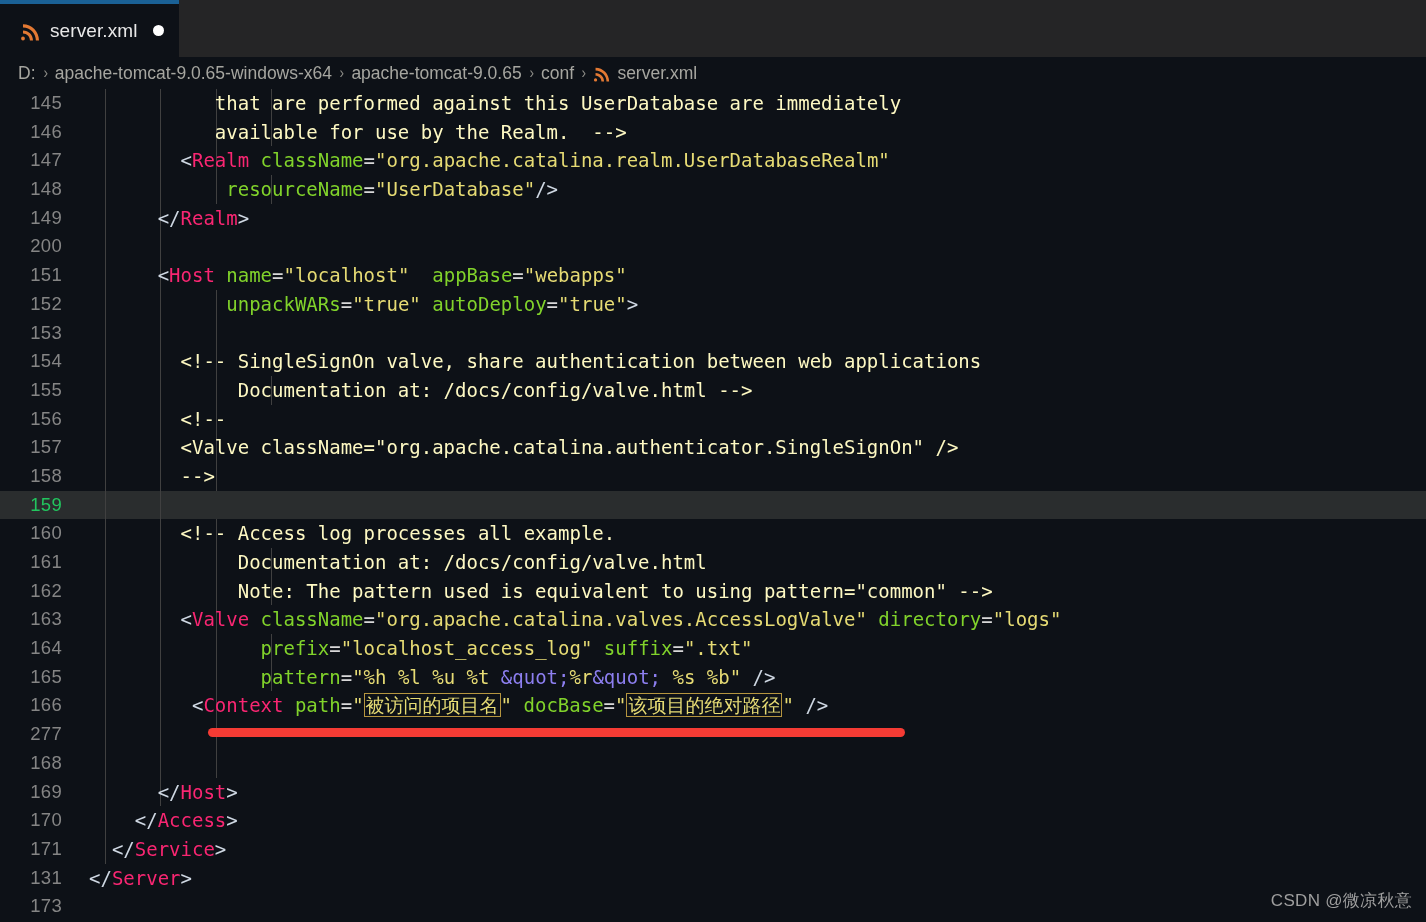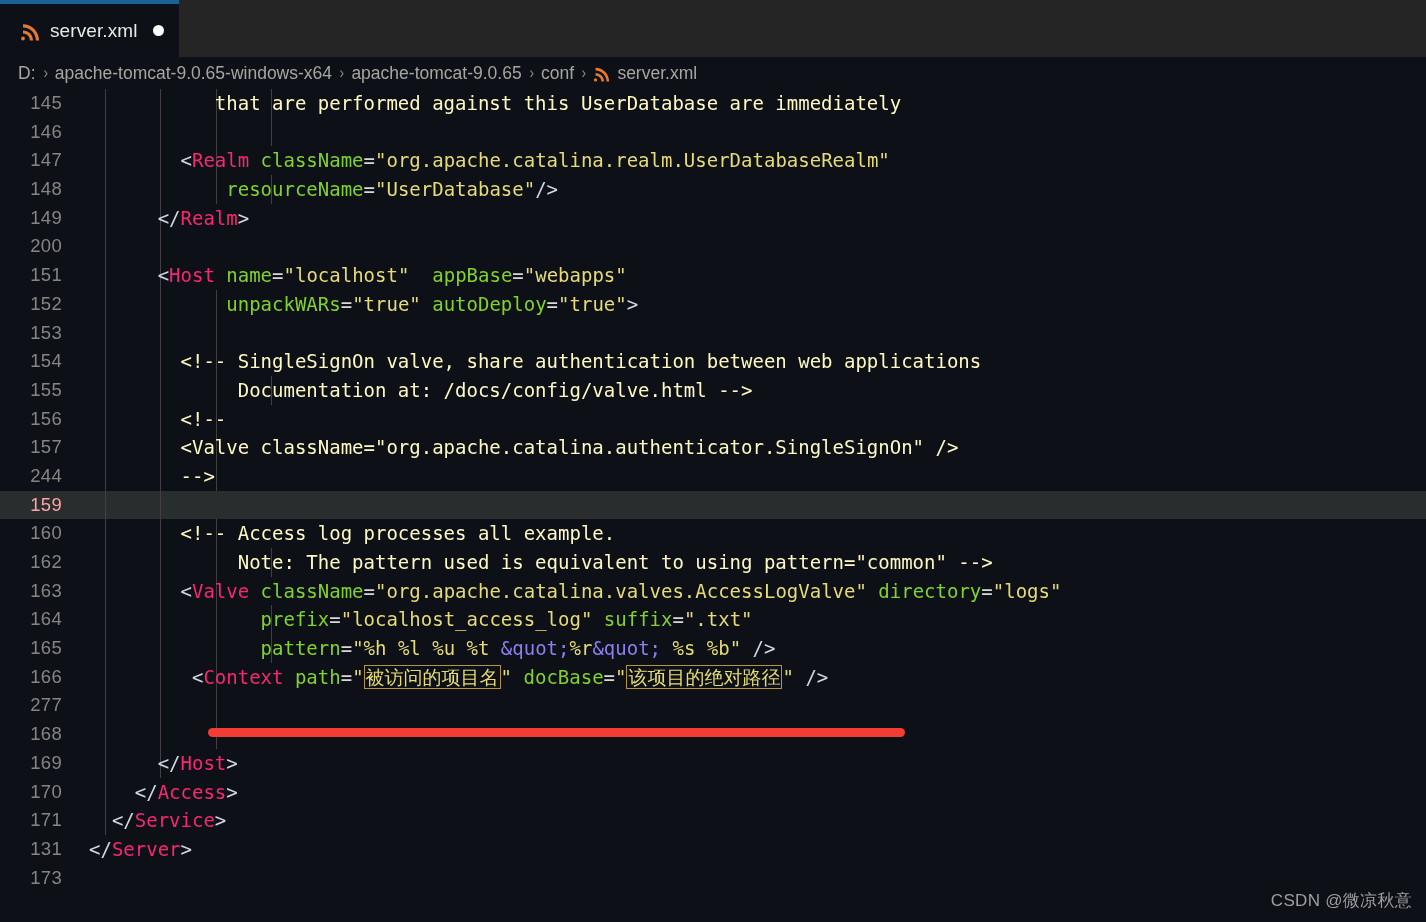--- a/index.html
+++ b/index.html
@@ -77,21 +77,21 @@
   }
   .code-line.active { background: #2a2d2e; }
   .lnum {
     position: absolute; left: 0; top: 0; width: 62px;
     text-align: right;
     color: #858585;
     font-family: "Liberation Sans", sans-serif;
     font-size: 18.5px;
     letter-spacing: .3px;
   }
-  .code-line.active .lnum { color: #fca5a5; }
+  .code-line.active .lnum { color: #22c55e; }
   .ltext {
     position: absolute; left: 89px; top: 0;
     letter-spacing: 0px;
   }
 
   
   .iguide {
     position: absolute; top: 0; width: 1px; height: 28.7px;
     background: #404040;
   }
@@ -164,35 +164,36 @@
         <path d="M3 15.6a1.9 1.9 0 1 0 0 3.8 1.9 1.9 0 0 0 0-3.8z" fill="#e37933"></path>
         <path d="M3 9.4v3.1c3.9 0 6.9 3.1 6.9 6.9H13C13 13.6 8.5 9.4 3 9.4z" fill="#e37933"></path>
         <path d="M3 3.3v3.1c7.2 0 12.9 5.9 12.9 13H19C19 10.7 11.9 3.3 3 3.3z" fill="#e37933"></path>
       </svg>
     </span>
     <span class="crumb">server.xml</span>
   </div>
 
   <div class="editor" id="editor">
       <div class="code-line"><div class="lnum">145</div><div class="iguide" style="left: 105px;"></div><div class="iguide" style="left: 160.4px;"></div><div class="iguide" style="left: 215.8px;"></div><div class="iguide" style="left: 271.2px;"></div><div class="ltext"><span class="t-comment">           that are performed against this UserDatabase are immediately</span></div></div>
-      <div class="code-line"><div class="lnum">146</div><div class="iguide" style="left: 105px;"></div><div class="iguide" style="left: 160.4px;"></div><div class="iguide" style="left: 215.8px;"></div><div class="iguide" style="left: 271.2px;"></div></div>
+      <div class="code-line"><div class="lnum">146</div><div class="iguide" style="left: 105px;"></div><div class="iguide" style="left: 160.4px;"></div><div class="iguide" style="left: 215.8px;"></div><div class="iguide" style="left: 271.2px;"></div><div class="ltext"><span class="t-comment">           available for use by the Realm.  --&gt;</span></div></div>
       <div class="code-line"><div class="lnum">147</div><div class="iguide" style="left: 105px;"></div><div class="iguide" style="left: 160.4px;"></div><div class="iguide" style="left: 215.8px;"></div><div class="ltext"><span class="t-punc">        &lt;</span><span class="t-tag">Realm</span><span class="t-plain"> </span><span class="t-attr">className</span><span class="t-eq">=</span><span class="t-str">"org.apache.catalina.realm.UserDatabaseRealm"</span></div></div>
       <div class="code-line"><div class="lnum">148</div><div class="iguide" style="left: 105px;"></div><div class="iguide" style="left: 160.4px;"></div><div class="iguide" style="left: 215.8px;"></div><div class="iguide" style="left: 271.2px;"></div><div class="ltext"><span class="t-plain">            </span><span class="t-attr">resourceName</span><span class="t-eq">=</span><span class="t-str">"UserDatabase"</span><span class="t-punc">/&gt;</span></div></div>
       <div class="code-line"><div class="lnum">149</div><div class="iguide" style="left: 105px;"></div><div class="iguide" style="left: 160.4px;"></div><div class="ltext"><span class="t-punc">      &lt;/</span><span class="t-tag">Realm</span><span class="t-punc">&gt;</span></div></div>
       <div class="code-line"><div class="lnum">200</div><div class="iguide" style="left: 105px;"></div><div class="iguide" style="left: 160.4px;"></div><div class="ltext"><span class="t-plain"></span></div></div>
       <div class="code-line"><div class="lnum">151</div><div class="iguide" style="left: 105px;"></div><div class="iguide" style="left: 160.4px;"></div><div class="ltext"><span class="t-punc">      &lt;</span><span class="t-tag">Host</span><span class="t-plain"> </span><span class="t-attr">name</span><span class="t-eq">=</span><span class="t-str">"localhost"</span><span class="t-plain">  </span><span class="t-attr">appBase</span><span class="t-eq">=</span><span class="t-str">"webapps"</span></div></div>
       <div class="code-line"><div class="lnum">152</div><div class="iguide" style="left: 105px;"></div><div class="iguide" style="left: 160.4px;"></div><div class="iguide" style="left: 215.8px;"></div><div class="ltext"><span class="t-plain">            </span><span class="t-attr">unpackWARs</span><span class="t-eq">=</span><span class="t-str">"true"</span><span class="t-plain"> </span><span class="t-attr">autoDeploy</span><span class="t-eq">=</span><span class="t-str">"true"</span><span class="t-punc">&gt;</span></div></div>
       <div class="code-line"><div class="lnum">153</div><div class="iguide" style="left: 105px;"></div><div class="iguide" style="left: 160.4px;"></div><div class="iguide" style="left: 215.8px;"></div><div class="ltext"><span class="t-plain"></span></div></div>
       <div class="code-line"><div class="lnum">154</div><div class="iguide" style="left: 105px;"></div><div class="iguide" style="left: 160.4px;"></div><div class="iguide" style="left: 215.8px;"></div><div class="ltext"><span class="t-comment">        &lt;!-- SingleSignOn valve, share authentication between web applications</span></div></div>
       <div class="code-line"><div class="lnum">155</div><div class="iguide" style="left: 105px;"></div><div class="iguide" style="left: 160.4px;"></div><div class="iguide" style="left: 215.8px;"></div><div class="iguide" style="left: 271.2px;"></div><div class="ltext"><span class="t-comment">             Documentation at: /docs/config/valve.html --&gt;</span></div></div>
       <div class="code-line"><div class="lnum">156</div><div class="iguide" style="left: 105px;"></div><div class="iguide" style="left: 160.4px;"></div><div class="iguide" style="left: 215.8px;"></div><div class="ltext"><span class="t-comment">        &lt;!--</span></div></div>
       <div class="code-line"><div class="lnum">157</div><div class="iguide" style="left: 105px;"></div><div class="iguide" style="left: 160.4px;"></div><div class="iguide" style="left: 215.8px;"></div><div class="ltext"><span class="t-comment">        &lt;Valve className="org.apache.catalina.authenticator.SingleSignOn" /&gt;</span></div></div>
-      <div class="code-line"><div class="lnum">244</div><div class="iguide" style="left: 105px;"></div><div class="iguide" style="left: 160.4px;"></div><div class="iguide" style="left: 215.8px;"></div><div class="ltext"><span class="t-comment">        --&gt;</span></div></div>
+      <div class="code-line"><div class="lnum">158</div><div class="iguide" style="left: 105px;"></div><div class="iguide" style="left: 160.4px;"></div><div class="iguide" style="left: 215.8px;"></div><div class="ltext"><span class="t-comment">        --&gt;</span></div></div>
       <div class="code-line active"><div class="lnum">159</div><div class="iguide" style="left: 105px;"></div><div class="iguide" style="left: 160.4px;"></div><div class="ltext"><span class="t-plain"></span></div></div>
       <div class="code-line"><div class="lnum">160</div><div class="iguide" style="left: 105px;"></div><div class="iguide" style="left: 160.4px;"></div><div class="iguide" style="left: 215.8px;"></div><div class="ltext"><span class="t-comment">        &lt;!-- Access log processes all example.</span></div></div>
+      <div class="code-line"><div class="lnum">161</div><div class="iguide" style="left: 105px;"></div><div class="iguide" style="left: 160.4px;"></div><div class="iguide" style="left: 215.8px;"></div><div class="iguide" style="left: 271.2px;"></div><div class="ltext"><span class="t-comment">             Documentation at: /docs/config/valve.html</span></div></div>
       <div class="code-line"><div class="lnum">162</div><div class="iguide" style="left: 105px;"></div><div class="iguide" style="left: 160.4px;"></div><div class="iguide" style="left: 215.8px;"></div><div class="iguide" style="left: 271.2px;"></div><div class="ltext"><span class="t-comment">             Note: The pattern used is equivalent to using pattern="common" --&gt;</span></div></div>
       <div class="code-line"><div class="lnum">163</div><div class="iguide" style="left: 105px;"></div><div class="iguide" style="left: 160.4px;"></div><div class="iguide" style="left: 215.8px;"></div><div class="ltext"><span class="t-punc">        &lt;</span><span class="t-tag">Valve</span><span class="t-plain"> </span><span class="t-attr">className</span><span class="t-eq">=</span><span class="t-str">"org.apache.catalina.valves.AccessLogValve"</span><span class="t-plain"> </span><span class="t-attr">directory</span><span class="t-eq">=</span><span class="t-str">"logs"</span></div></div>
       <div class="code-line"><div class="lnum">164</div><div class="iguide" style="left: 105px;"></div><div class="iguide" style="left: 160.4px;"></div><div class="iguide" style="left: 215.8px;"></div><div class="iguide" style="left: 271.2px;"></div><div class="ltext"><span class="t-plain">               </span><span class="t-attr">prefix</span><span class="t-eq">=</span><span class="t-str">"localhost_access_log"</span><span class="t-plain"> </span><span class="t-attr">suffix</span><span class="t-eq">=</span><span class="t-str">".txt"</span></div></div>
       <div class="code-line"><div class="lnum">165</div><div class="iguide" style="left: 105px;"></div><div class="iguide" style="left: 160.4px;"></div><div class="iguide" style="left: 215.8px;"></div><div class="iguide" style="left: 271.2px;"></div><div class="ltext"><span class="t-plain">               </span><span class="t-attr">pattern</span><span class="t-eq">=</span><span class="t-str">"%h %l %u %t </span><span class="t-ent">&amp;quot;</span><span class="t-str">%r</span><span class="t-ent">&amp;quot;</span><span class="t-str"> %s %b"</span><span class="t-punc"> /&gt;</span></div></div>
       <div class="code-line"><div class="lnum">166</div><div class="iguide" style="left: 105px;"></div><div class="iguide" style="left: 160.4px;"></div><div class="iguide" style="left: 215.8px;"></div><div class="ltext"><span class="t-punc">         &lt;</span><span class="t-tag">Context</span><span class="t-plain"> </span><span class="t-attr">path</span><span class="t-eq">=</span><span class="t-str">"</span><span class="boxed">被访问的项目名</span><span class="t-str">"</span><span class="t-plain"> </span><span class="t-attr">docBase</span><span class="t-eq">=</span><span class="t-str">"</span><span class="boxed">该项目的绝对路径</span><span class="t-str">"</span><span class="t-punc"> /&gt;</span></div></div>
       <div class="code-line"><div class="lnum">277</div><div class="iguide" style="left: 105px;"></div><div class="iguide" style="left: 160.4px;"></div><div class="iguide" style="left: 215.8px;"></div><div class="ltext"><span class="t-plain"></span></div></div>
       <div class="code-line"><div class="lnum">168</div><div class="iguide" style="left: 105px;"></div><div class="iguide" style="left: 160.4px;"></div><div class="iguide" style="left: 215.8px;"></div><div class="ltext"><span class="t-plain"></span></div></div>
       <div class="code-line"><div class="lnum">169</div><div class="iguide" style="left: 105px;"></div><div class="iguide" style="left: 160.4px;"></div><div class="ltext"><span class="t-punc">      &lt;/</span><span class="t-tag">Host</span><span class="t-punc">&gt;</span></div></div>
       <div class="code-line"><div class="lnum">170</div><div class="iguide" style="left: 105px;"></div><div class="ltext"><span class="t-punc">    &lt;/</span><span class="t-tag">Access</span><span class="t-punc">&gt;</span></div></div>
       <div class="code-line"><div class="lnum">171</div><div class="iguide" style="left: 105px;"></div><div class="ltext"><span class="t-punc">  &lt;/</span><span class="t-tag">Service</span><span class="t-punc">&gt;</span></div></div>

